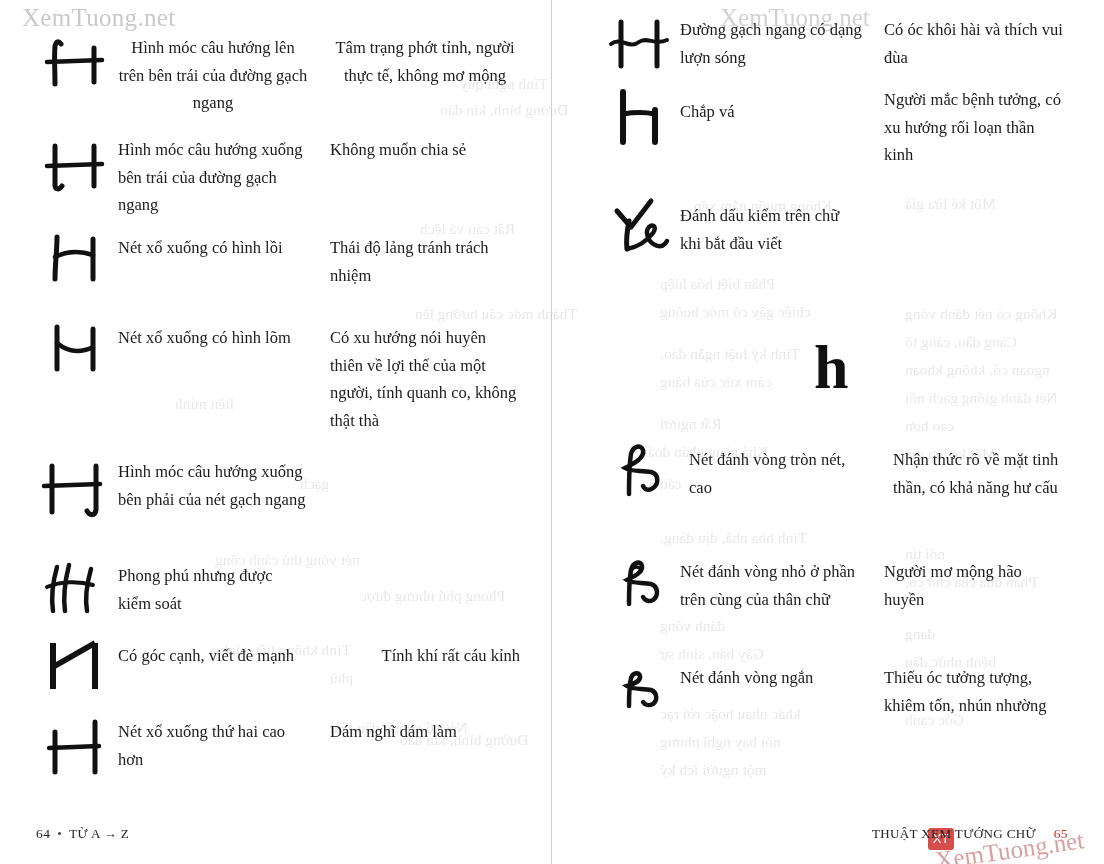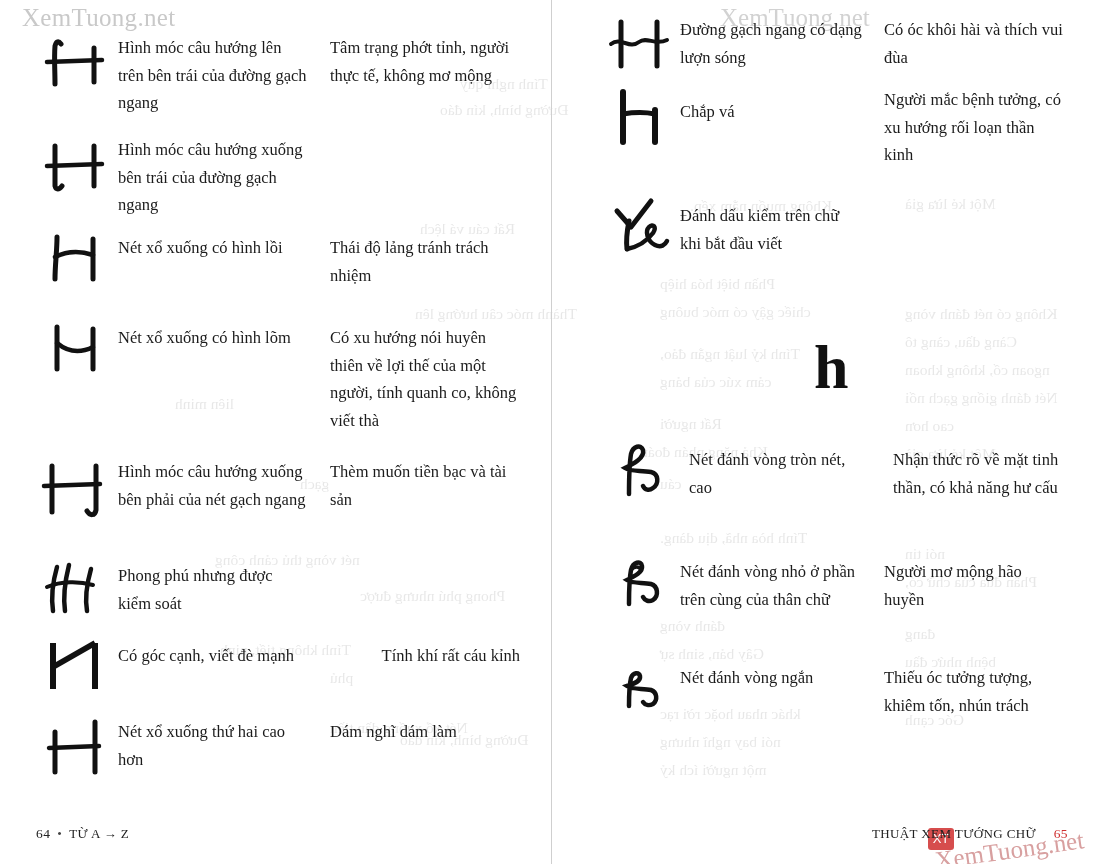--- a/index.html
+++ b/index.html
@@ -195,41 +195,42 @@
 <div class="watermark wm-tl">XemTuong.net</div>
 <div class="watermark wm-tr">XemTuong.net</div>
 <div class="watermark wm-br">XemTuong.net</div>
 <div class="wm-logo">XT</div>
 
 <div class="spread">
   <div class="gutter"></div>
 
   <div class="page page-left">
 
-    <div class="row" style="position:absolute; left:30px; top:28px; width:500px;">
+    <div class="row" style="position:absolute; left:30px; top:28px; width:500px;text-align:center;">
       <div class="glyph-cell" style="width:88px; height:74px;">
         <svg width="70" height="70" viewBox="0 0 70 70">
           <path d="M16 54 C16 40 15 28 16 16 C17 12 19 10 22 14" stroke="#111" stroke-width="5" fill="none" stroke-linecap="round"></path>
           <path d="M55 52 C55 40 55 28 55 18" stroke="#111" stroke-width="5" fill="none" stroke-linecap="round"></path>
           <path d="M8 32 L63 30" stroke="#111" stroke-width="4.5" fill="none" stroke-linecap="round"></path>
         </svg>
       </div>
       <div class="desc" style="width:190px; padding-top:6px;">Hình móc câu hướng lên trên bên trái của đường gạch ngang</div>
       <div class="meaning" style="width:190px; padding-top:6px; padding-left:22px;">Tâm trạng phớt tỉnh, người thực tế, không mơ mộng</div>
     </div>
 
     <div class="row" style="position:absolute; left:30px; top:130px; width:500px;">
       <div class="glyph-cell" style="width:88px; height:74px;">
         <svg width="70" height="70" viewBox="0 0 70 70">
           <path d="M16 14 C16 28 16 42 16 54 C17 58 20 58 23 54" stroke="#111" stroke-width="5" fill="none" stroke-linecap="round"></path>
           <path d="M55 14 C55 28 55 42 55 54" stroke="#111" stroke-width="5" fill="none" stroke-linecap="round"></path>
           <path d="M8 34 L63 32" stroke="#111" stroke-width="4.5" fill="none" stroke-linecap="round"></path>
         </svg>
       </div>
       <div class="desc" style="width:190px; padding-top:6px;">Hình móc câu hướng xuống bên trái của đường gạch ngang</div>
+      <div class="meaning" style="width:190px; padding-top:6px; padding-left:22px;">Không  muốn chia sẻ</div>
     </div>
 
     <div class="row" style="position:absolute; left:30px; top:228px; width:500px;">
       <div class="glyph-cell" style="width:88px; height:64px;">
         <svg width="66" height="62" viewBox="0 0 66 62">
           <path d="M16 8 C16 22 14 36 14 50" stroke="#111" stroke-width="5" fill="none" stroke-linecap="round"></path>
           <path d="M14 28 C26 22 40 22 52 26" stroke="#111" stroke-width="4.5" fill="none" stroke-linecap="round"></path>
           <path d="M52 10 C52 24 52 38 52 50" stroke="#111" stroke-width="5" fill="none" stroke-linecap="round"></path>
         </svg>
       </div>
@@ -239,33 +240,32 @@
 
     <div class="row" style="position:absolute; left:30px; top:318px; width:500px;">
       <div class="glyph-cell" style="width:88px; height:64px;">
         <svg width="66" height="62" viewBox="0 0 66 62">
           <path d="M16 8 C16 22 16 36 16 50" stroke="#111" stroke-width="5" fill="none" stroke-linecap="round"></path>
           <path d="M16 24 C28 34 40 34 52 28" stroke="#111" stroke-width="4.5" fill="none" stroke-linecap="round"></path>
           <path d="M52 10 C52 24 52 38 52 50" stroke="#111" stroke-width="5" fill="none" stroke-linecap="round"></path>
         </svg>
       </div>
       <div class="desc" style="width:190px; padding-top:6px;">Nét xổ xuống có hình lõm</div>
-      <div class="meaning" style="width:190px; padding-top:6px; padding-left:22px;">Có xu hướng nói huyên thiên về lợi thế của một người, tính quanh co, không viết thà</div>
+      <div class="meaning" style="width:190px; padding-top:6px; padding-left:22px;">Có xu hướng nói huyên thiên về lợi thế của một người, tính quanh co, không thật thà</div>
     </div>
 
     <div class="row" style="position:absolute; left:30px; top:452px; width:500px;">
       <div class="glyph-cell" style="width:88px; height:76px;">
         <svg width="72" height="72" viewBox="0 0 72 72">
           <path d="M14 12 C14 28 14 44 14 58" stroke="#111" stroke-width="5" fill="none" stroke-linecap="round"></path>
           <path d="M6 32 L62 30" stroke="#111" stroke-width="4.5" fill="none" stroke-linecap="round"></path>
           <path d="M58 12 C58 28 58 44 58 56 C57 62 52 62 49 57" stroke="#111" stroke-width="5" fill="none" stroke-linecap="round"></path>
         </svg>
       </div>
       <div class="desc" style="width:190px; padding-top:6px;">Hình móc câu hướng xuống bên phải của nét gạch ngang</div>
-      <div class="meaning" style="width:190px; padding-top:6px; padding-left:22px;">Thèm muốn tiền bạc và tài sản</div>
     </div>
 
     <div class="row" style="position:absolute; left:30px; top:556px; width:500px;">
       <div class="glyph-cell" style="width:88px; height:66px;">
         <svg width="70" height="64" viewBox="0 0 70 64">
           <path d="M18 10 C14 24 12 40 14 54" stroke="#111" stroke-width="4.5" fill="none" stroke-linecap="round"></path>
           <path d="M30 8 C26 24 24 40 26 54" stroke="#111" stroke-width="4.5" fill="none" stroke-linecap="round"></path>
           <path d="M8 30 C22 24 40 24 54 28" stroke="#111" stroke-width="4" fill="none" stroke-linecap="round"></path>
           <path d="M52 12 C48 26 46 42 48 54" stroke="#111" stroke-width="4.5" fill="none" stroke-linecap="round"></path>
         </svg>
@@ -362,20 +362,20 @@
       <div class="meaning" style="width:182px; padding-top:10px; padding-left:22px;">Người mơ mộng hão huyền</div>
     </div>
 
     <div class="row" style="position:absolute; left:48px; top:656px; width:490px;">
       <div class="glyph-cell" style="width:80px; height:62px;">
         <svg width="66" height="58" viewBox="0 0 66 58">
           <path d="M22 48 C22 38 22 28 24 20 C26 14 32 14 33 18 C34 24 26 26 20 28 C26 32 36 30 44 32 C50 34 51 42 46 46 C42 48 38 47 36 44" stroke="#111" stroke-width="4.5" fill="none" stroke-linecap="round"></path>
         </svg>
       </div>
       <div class="desc" style="width:182px; padding-top:8px;">Nét đánh vòng ngắn</div>
-      <div class="meaning" style="width:182px; padding-top:8px; padding-left:22px;">Thiếu óc tưởng tượng, khiêm tốn, nhún trách</div>
+      <div class="meaning" style="width:182px; padding-top:8px; padding-left:22px;">Thiếu óc tưởng tượng, khiêm tốn, nhún nhường</div>
     </div>
 
     <div class="footer footer-right">
       <span>THUẬT XEM TƯỚNG CHỮ</span><span class="sep"> </span><span class="pg pgnum">65</span>
     </div>
   </div>
 </div>
 
 </body></html>

